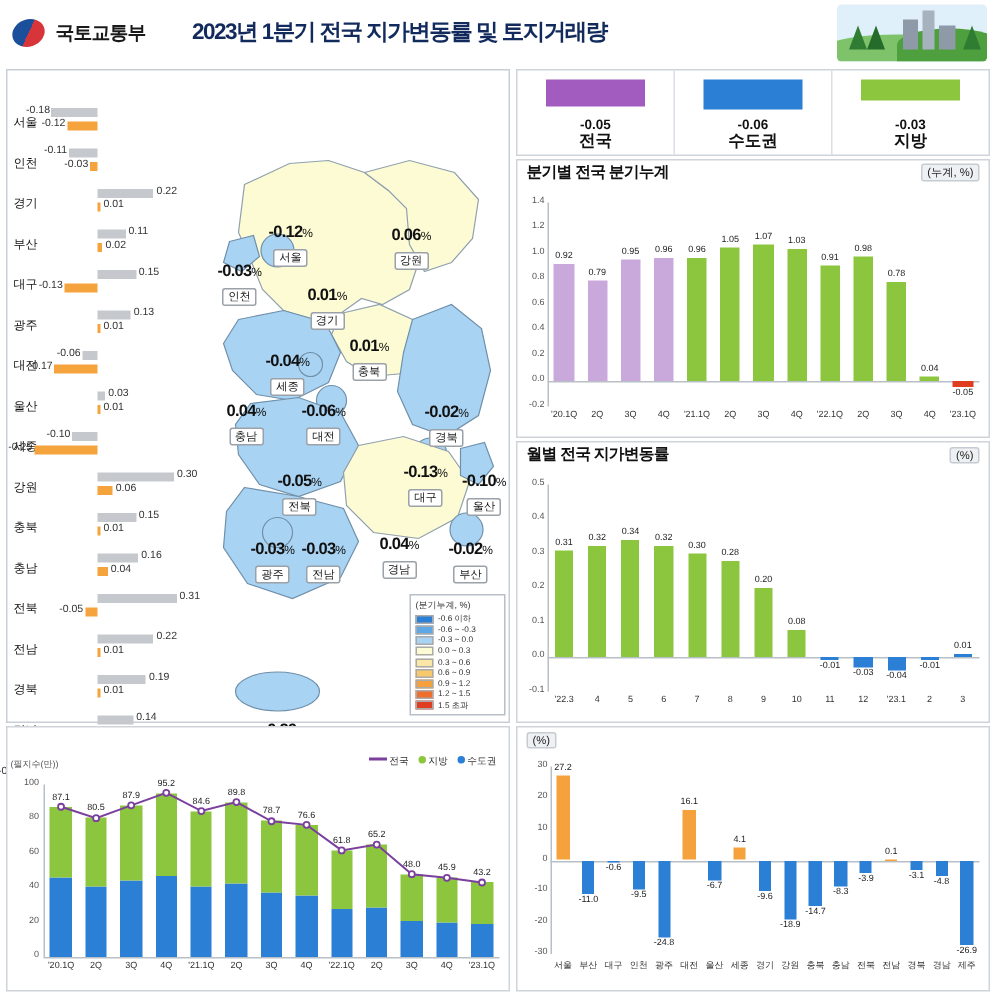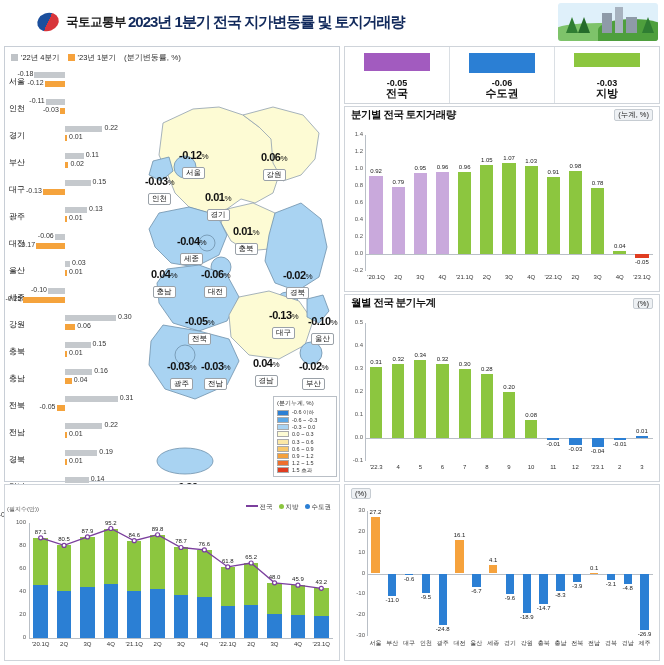--- a/index.html
+++ b/index.html
@@ -10,21 +10,21 @@
     background: #ffffff;
     overflow: hidden;
     position: relative;
   }
   .page { width:664px; height:665px; position:relative; }
 
   
   .header {
     position:absolute; left:0; top:0; width:664px; height:44px;
     background:#ffffff;
-    display:flex; align-items:center;padding-left:29px;
+    display:flex; align-items:center;
   }
   .logo-wrap { display:flex; align-items:center; gap:5px; padding-left:8px; }
   .logo-mark { width:24px; height:24px; position:relative; }
   .logo-mark .c1 {
     position:absolute; left:0; top:3px; width:22px; height:18px;
     background: linear-gradient(135deg,#1b4f9c 0 50%, #d8353b 50% 100%);
     border-radius: 50%;
     transform: rotate(-20deg);
   }
   .ministry { font-size:12.5px; font-weight:bold; color:#1a1a1a; letter-spacing:-0.5px; }
@@ -151,25 +151,20 @@
       <div class="tree" style="left:8px;"></div>
       <div class="tree" style="left:20px; border-bottom-color:#256b2a;"></div>
       <div class="bld" style="left:44px; width:10px; height:20px;"></div>
       <div class="bld" style="left:57px; width:8px; height:26px; background:#a7b2bf;"></div>
       <div class="bld" style="left:68px; width:11px; height:16px;"></div>
       <div class="tree" style="left:84px; border-bottom-color:#2f7d32;"></div>
     </div>
   </div>
 
   <div class="panel" id="map-panel">
-    <div class="legend-top">
-      <span><i class="lg-box lg-gray"></i><span>'22년 4분기</span></span>
-      <span><i class="lg-box lg-org"></i><span>'23년 1분기</span></span>
-      <span class="panel-unit">(분기변동률, %)</span>
-    </div>
 
     <div class="region-list" id="region-list">
         <div class="reg-row">
           <div class="reg-name">서울</div>
           <div class="reg-axis">
             <div class="bar-pos bar-gray" style="top: 3px; width: 30.6px; left: -0.6px;"></div>
             <div class="reg-val" style="top: 1px; left: -17.6px;">-0.18</div>
             <div class="bar-pos bar-orange" style="top: 12px; width: 20.4px; left: 9.6px;"></div>
             <div class="reg-val" style="top: 10px; left: -7.4px;">-0.12</div>
           </div>
@@ -490,21 +485,21 @@
         <div class="sum-cell">
           <div class="sum-bar" style="height:14px;background:#8cc63f;left:50%;margin-left:-33px;"></div>
           <div class="sum-val">-0.03</div>
           <div class="sum-name">지방</div>
         </div>
       </div>
   </div>
 
   <div class="panel" id="q-panel">
     <div class="chart-head">
-      <span class="panel-title">분기별 전국 토지거래량</span>
+      <span class="panel-title">분기별 전국 분기누계</span>
       <span class="cum-badge">(누계, %)</span>
     </div>
     <div class="chart-body" id="q-body">
         <div class="tick-lbl" style="left: 2px; top: 144px; width: 16px; text-align: right;">-0.2</div>
         <div class="tick-lbl" style="left: 2px; top: 127px; width: 16px; text-align: right;">0.0</div>
         <div class="tick-lbl" style="left: 2px; top: 110px; width: 16px; text-align: right;">0.2</div>
         <div class="tick-lbl" style="left: 2px; top: 93px; width: 16px; text-align: right;">0.4</div>
         <div class="tick-lbl" style="left: 2px; top: 76px; width: 16px; text-align: right;">0.6</div>
         <div class="tick-lbl" style="left: 2px; top: 59px; width: 16px; text-align: right;">0.8</div>
         <div class="tick-lbl" style="left: 2px; top: 42px; width: 16px; text-align: right;">1.0</div>
@@ -549,21 +544,21 @@
         <div class="bar-lbl" style="left: 256.769px; width: 36px; top: 119.6px;">0.04</div>
         <div class="xlab" style="left: 263.692px; width: 22.1538px; top: 151px;">4Q</div>
         <div class="bar" style="left: 290.277px; top: 131px; width: 13.2923px; height: 4.25px; background: rgb(224, 60, 32);"></div>
         <div class="bar-lbl" style="left: 278.923px; width: 36px; top: 136.25px;">-0.05</div>
         <div class="xlab" style="left: 285.846px; width: 22.1538px; top: 151px;">'23.1Q</div>
       </div>
   </div>
 
   <div class="panel" id="m-panel">
     <div class="chart-head">
-      <span class="panel-title">월별 전국 분기누계</span>
+      <span class="panel-title">월별 전국 지가변동률</span>
       <span class="cum-badge">(%)</span>
     </div>
     <div class="chart-body" id="m-body">
         <div class="tick-lbl" style="left: 2px; top: 146px; width: 16px; text-align: right;">-0.1</div>
         <div class="tick-lbl" style="left: 2px; top: 123px; width: 16px; text-align: right;">0.0</div>
         <div class="tick-lbl" style="left: 2px; top: 100px; width: 16px; text-align: right;">0.1</div>
         <div class="tick-lbl" style="left: 2px; top: 77px; width: 16px; text-align: right;">0.2</div>
         <div class="tick-lbl" style="left: 2px; top: 54px; width: 16px; text-align: right;">0.3</div>
         <div class="tick-lbl" style="left: 2px; top: 31px; width: 16px; text-align: right;">0.4</div>
         <div class="tick-lbl" style="left: 2px; top: 8px; width: 16px; text-align: right;">0.5</div>

